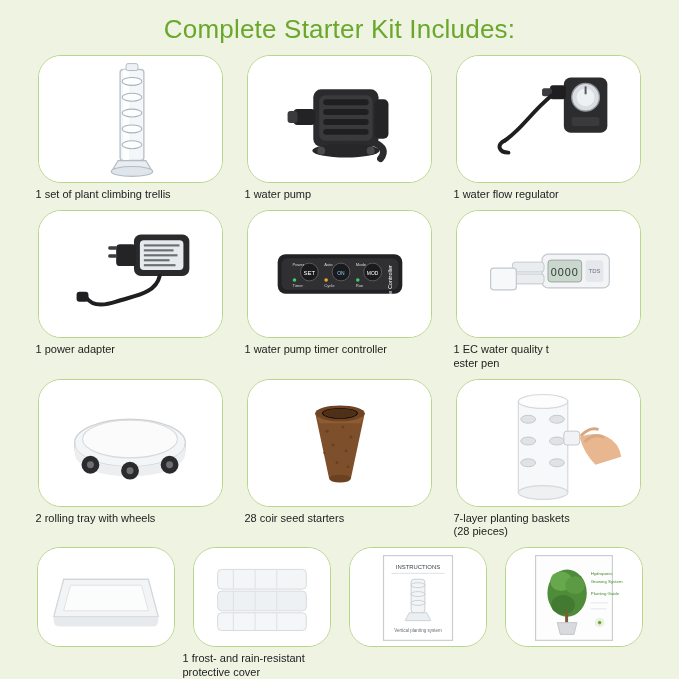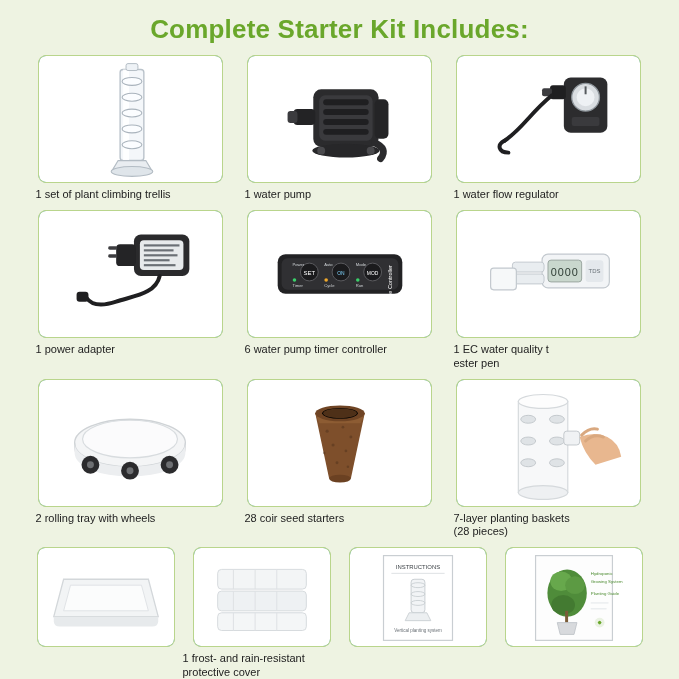--- a/index.html
+++ b/index.html
@@ -18,21 +18,21 @@
     width: 679px;
     height: 679px;
     background: #eef3e2;
     box-sizing: border-box;
     padding: 0 24px;
   }
   .title {
     text-align: center;
     color: #6aa72b;
     font-size: 26px;
-    font-weight: bold;
+    font-weight: normal;
     letter-spacing: 0.2px;
     padding-top: 14px;
     padding-bottom: 10px;
     font-family: "Liberation Sans", sans-serif;
   }
   .grid {
     display: flex;
     flex-direction: column;
     gap: 8px;
   }
@@ -43,23 +43,23 @@
   }
   .cell {
     width: 199px;
     display: flex;
     flex-direction: column;
     align-items: center;
   }
   .card {
     width: 185px;
     height: 128px;
-    background: #15803d;
+    background: #ffffff;
     border: 1px solid #b9d58c;
-    border-radius: 8px;
+    border-radius: 23px;
     box-sizing: border-box;
     display: flex;
     align-items: center;
     justify-content: center;
     overflow: hidden;
     position: relative;
   }
   .caption {
     margin-top: 5px;
     font-size: 11px;
@@ -193,21 +193,21 @@
               <text x="109" y="77">Run</text>
             </g>
             <g>
               <circle cx="47" cy="70" r="1.8" fill="#3ad06a"></circle>
               <circle cx="79" cy="70" r="1.8" fill="#f0a92c"></circle>
               <circle cx="111" cy="70" r="1.8" fill="#3ad06a"></circle>
             </g>
             <text x="146" y="74" font-family="Liberation Sans, sans-serif" font-size="5.6" fill="#ffffff" text-anchor="middle" transform="rotate(-90 146 74)">Time Controller</text>
           </svg>
         </div>
-        <div class="caption">6 water pump timer controller</div>
+        <div class="caption">1 water pump timer controller</div>
       </div>
 
       <div class="cell">
         <div class="card">
           <svg width="185" height="128" viewBox="0 0 185 128">
             <rect x="0" y="0" width="185" height="128" fill="#ffffff"></rect>
             <rect x="86" y="44" width="68" height="34" rx="6" fill="#f2f4f6" stroke="#c2c8ce" stroke-width="1.2"></rect>
             <rect x="92" y="50" width="34" height="22" rx="3" fill="#c9d7cd" stroke="#9aa6a0" stroke-width="1"></rect>
             <text x="109" y="66" font-family="Liberation Sans, sans-serif" font-size="11" fill="#2d3b33" text-anchor="middle" letter-spacing="1">0000</text>
             <rect x="130" y="50" width="18" height="22" rx="3" fill="#e4e8ec"></rect>

